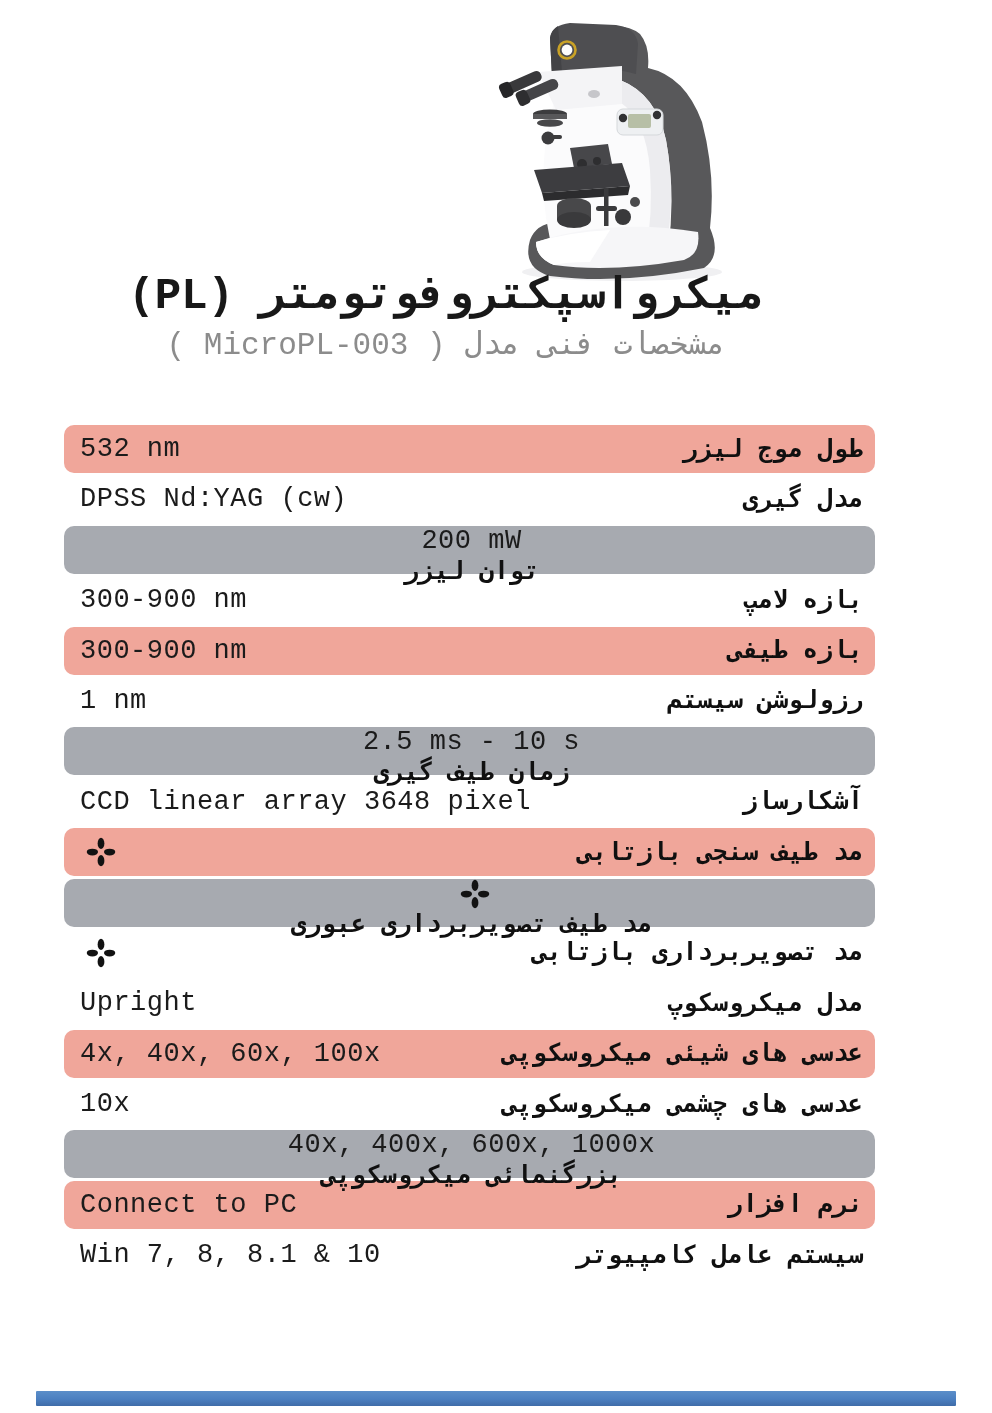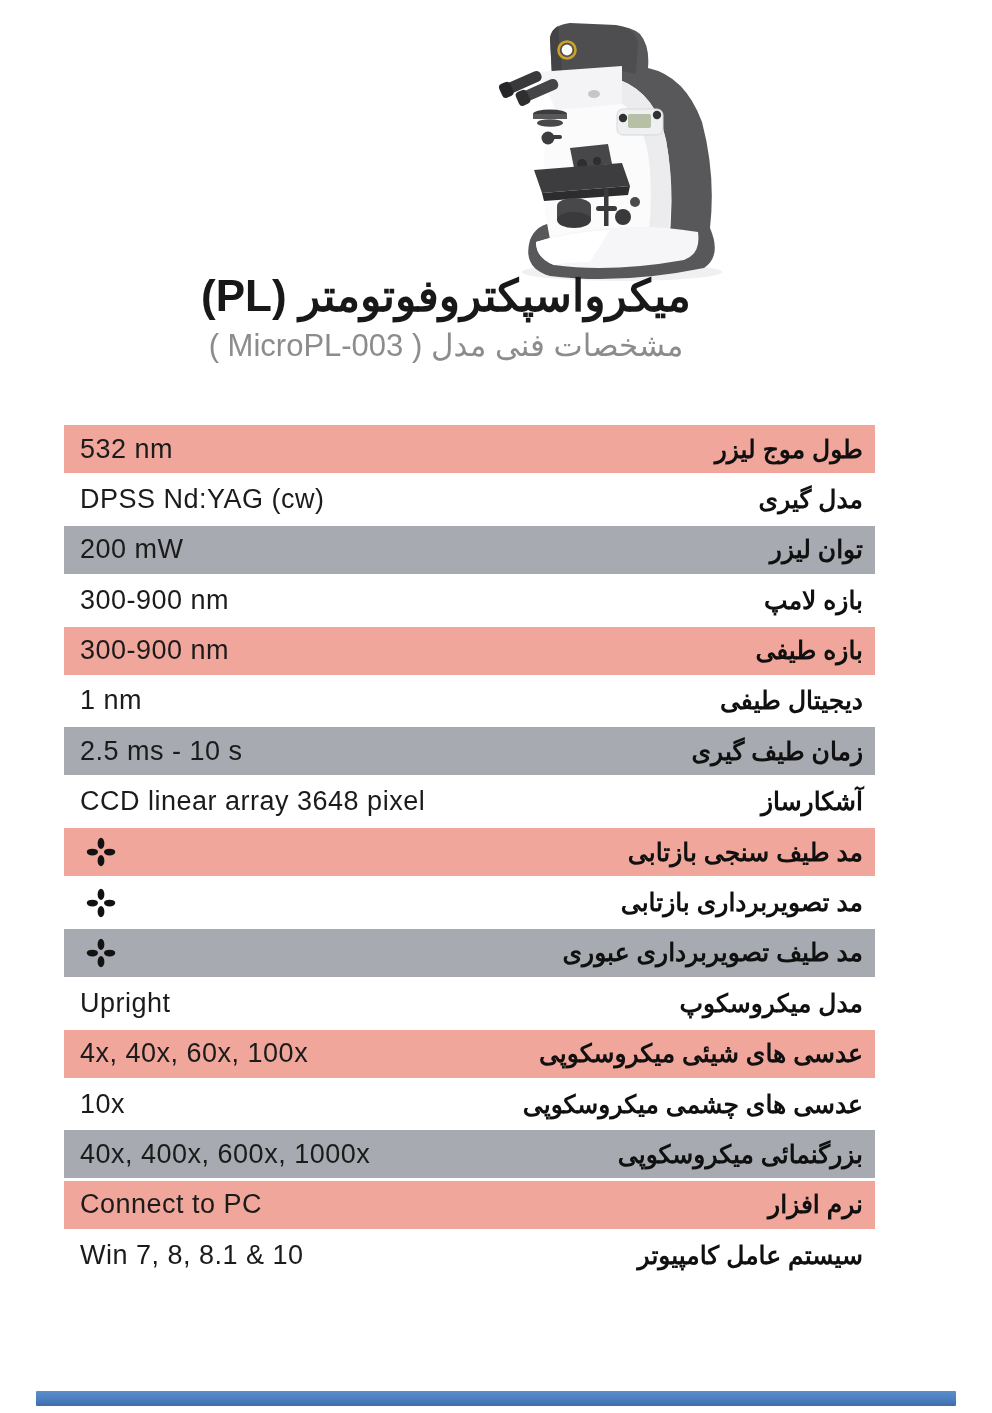--- a/index.html
+++ b/index.html
@@ -1,36 +1,36 @@
 <!DOCTYPE html>
 <html lang="fa" style="--salmon: #f0a69a; --gray: #a7aab0; --subtitle: #8c8c8c; --blue: #4b7fc0;"><head>
 <meta charset="utf-8">
 <style>
   html,body{margin:0;padding:0;background:#ffffff;}
   .page{
     position:relative;width:992px;height:1413px;background:#ffffff;overflow:hidden;
-    font-family:Liberation Sans, sans-serif;
+    font-family:Liberation Mono, monospace;
   }
   .microscope{position:absolute;left:470px;top:10px;width:300px;height:280px;}
   .header{position:absolute;left:116px;top:270px;width:660px;text-align:center;}
   .title{
     margin:0;font-size:44px;font-weight:800;color:#181818;direction:rtl;line-height:1.2;
     letter-spacing:0px;
   }
   .subtitle{
     margin:4px 0 0 0;font-size:31px;font-weight:400;color:var(--subtitle,#8c8c8c);
     direction:rtl;line-height:1.2;
   }
   .spec-table{position:absolute;left:64px;top:425px;width:811px;}
   .row{
     display:flex;justify-content:space-between;align-items:center;
-    height:48px;margin-bottom:2.4px;padding:0 12px 0 16px;box-sizing:border-box;
+    height:48px;margin-bottom:2.4px;padding:0 12px 0 16px;box-sizing:border-box;border-radius:10px;
   }
   .row.salmon{background:var(--salmon,#f0a69a);}
-  .row.gray{background:var(--gray,#a7aab0);}
+  .row.gray{background:var(--gray,#a7aab0);flex-direction:column;}
   .row.white{background:transparent;gap:39px;}
   .value{
     font-size:27px;color:#1b1b1b;letter-spacing:0.5px;white-space:nowrap;
     display:flex;align-items:center;
   }
   .label{
     font-size:25px;font-weight:bold;color:#101010;direction:rtl;white-space:nowrap;
   }
   .check-icon{width:30px;height:30px;display:block;margin-left:6px;}
   .footer-bar{
@@ -138,21 +138,21 @@
 
       <span>300-900 nm</span>
     </span>
     <span class="label" dir="rtl">بازه طیفی</span>
   </div>
       <div class="row white">
     <span class="value">
 
       <span>1 nm</span>
     </span>
-    <span class="label" dir="rtl">دیجیتال طیفی</span>
+    <span class="label" dir="rtl">رزولوشن سیستم</span>
   </div>
       <div class="row gray">
     <span class="value">
 
       <span>2.5 ms - 10 s</span>
     </span>
     <span class="label" dir="rtl">زمان طیف گیری</span>
   </div>
       <div class="row white">
     <span class="value">
@@ -168,47 +168,47 @@
           <ellipse cx="12" cy="5.1" rx="2.7" ry="4.5"></ellipse>
           <ellipse cx="12" cy="18.9" rx="2.7" ry="4.5"></ellipse>
           <ellipse cx="5.1" cy="12" rx="4.5" ry="2.7"></ellipse>
           <ellipse cx="18.9" cy="12" rx="4.5" ry="2.7"></ellipse>
         </g>
       </svg>
       <span></span>
     </span>
     <span class="label" dir="rtl">مد  طیف سنجی بازتابی</span>
   </div>
-      <div class="row white">
+      <div class="row gray">
     <span class="value">
       <svg class="check-icon" viewBox="0 0 24 24" aria-hidden="true">
         <g fill="#121212">
           <ellipse cx="12" cy="5.1" rx="2.7" ry="4.5"></ellipse>
           <ellipse cx="12" cy="18.9" rx="2.7" ry="4.5"></ellipse>
           <ellipse cx="5.1" cy="12" rx="4.5" ry="2.7"></ellipse>
           <ellipse cx="18.9" cy="12" rx="4.5" ry="2.7"></ellipse>
         </g>
       </svg>
       <span></span>
     </span>
-    <span class="label" dir="rtl">مد  تصویربرداری بازتابی</span>
-  </div>
-      <div class="row gray">
+    <span class="label" dir="rtl">مد  طیف تصویربرداری عبوری</span>
+  </div>
+      <div class="row white">
     <span class="value">
       <svg class="check-icon" viewBox="0 0 24 24" aria-hidden="true">
         <g fill="#121212">
           <ellipse cx="12" cy="5.1" rx="2.7" ry="4.5"></ellipse>
           <ellipse cx="12" cy="18.9" rx="2.7" ry="4.5"></ellipse>
           <ellipse cx="5.1" cy="12" rx="4.5" ry="2.7"></ellipse>
           <ellipse cx="18.9" cy="12" rx="4.5" ry="2.7"></ellipse>
         </g>
       </svg>
       <span></span>
     </span>
-    <span class="label" dir="rtl">مد  طیف تصویربرداری عبوری</span>
+    <span class="label" dir="rtl">مد  تصویربرداری بازتابی</span>
   </div>
       <div class="row white">
     <span class="value">
 
       <span>Upright</span>
     </span>
     <span class="label" dir="rtl">مدل میکروسکوپ</span>
   </div>
       <div class="row salmon">
     <span class="value">

